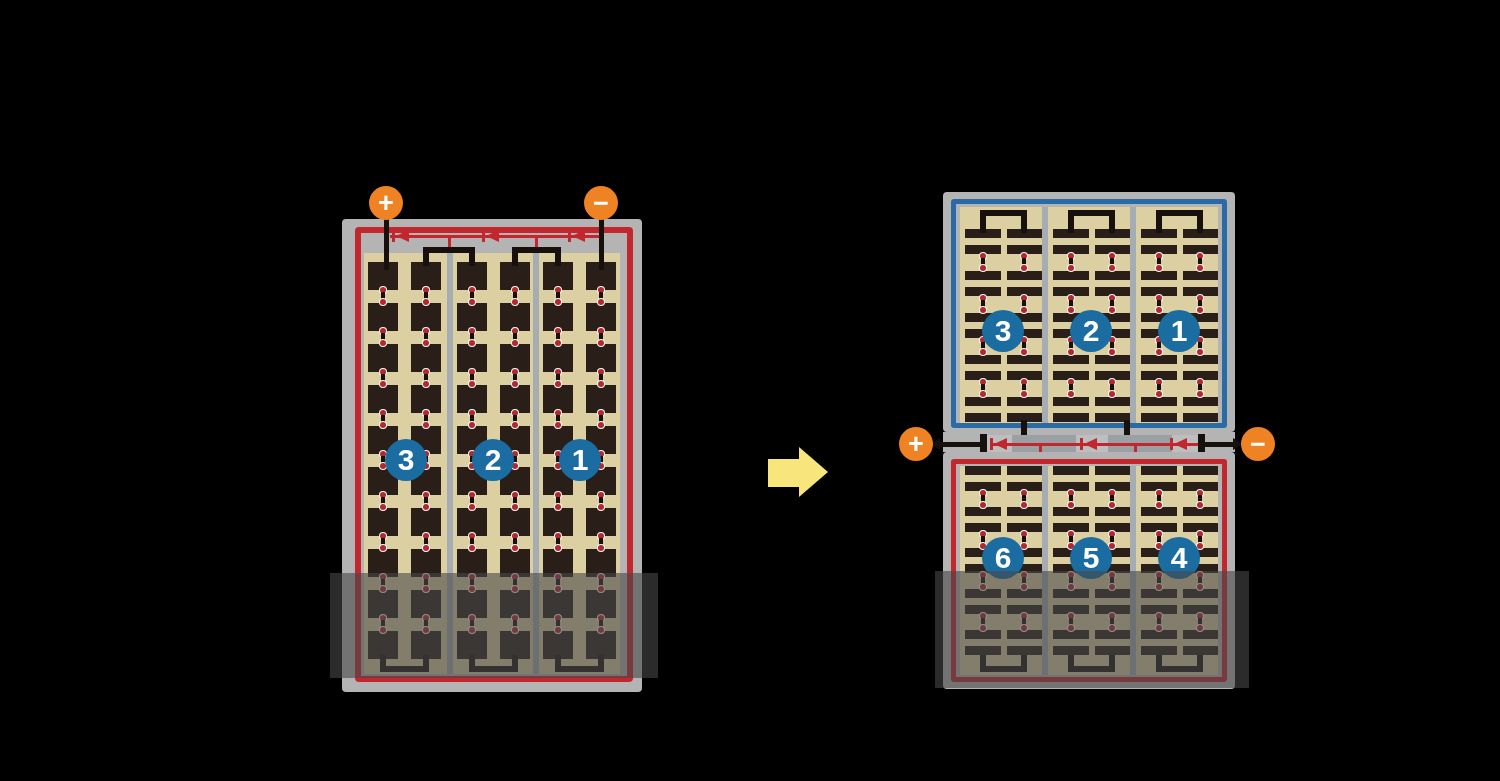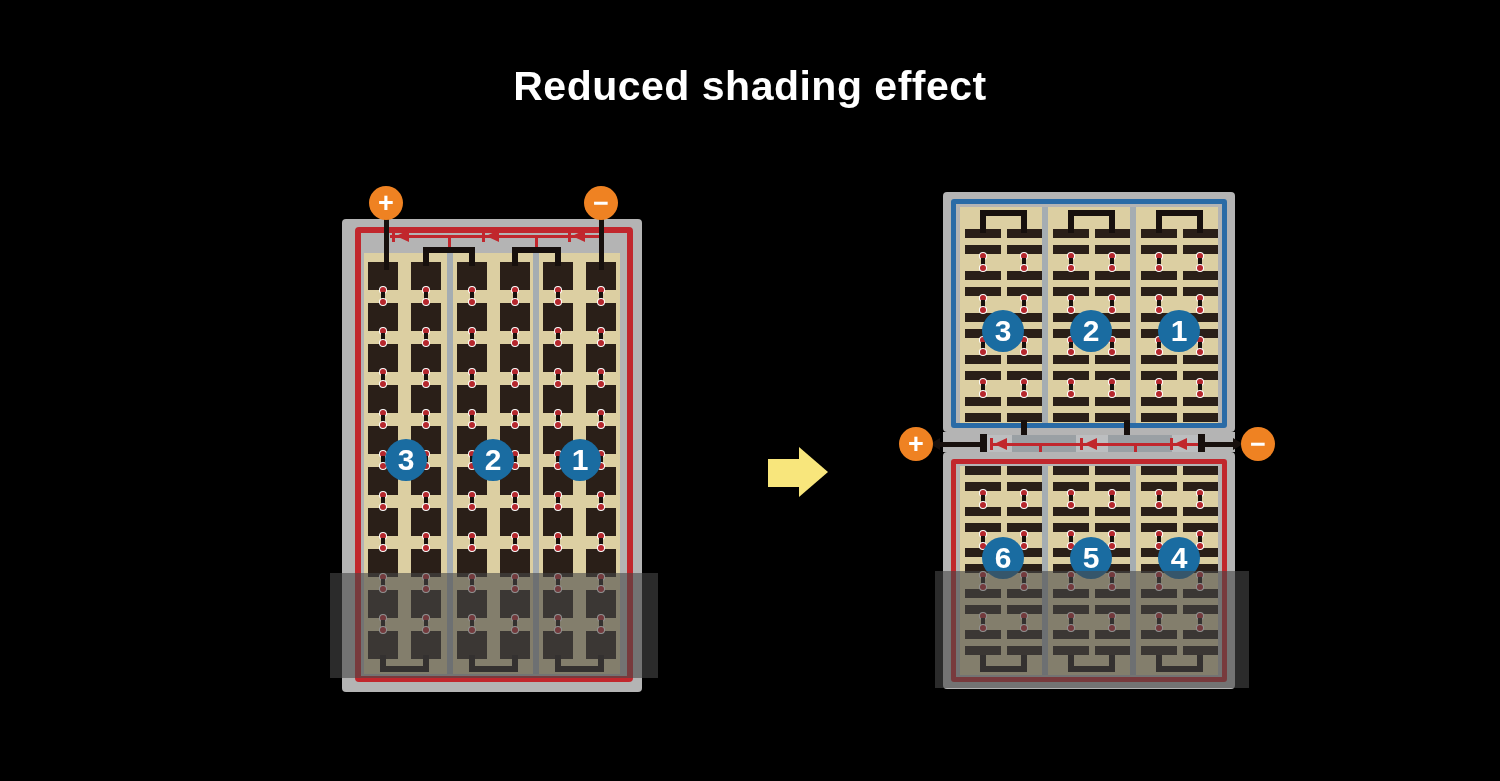--- a/index.html
+++ b/index.html
@@ -5,21 +5,20 @@
   html,body{margin:0;padding:0;background:#000;}
   body{width:1500px;height:781px;overflow:hidden;font-family:"Liberation Sans",sans-serif;}
   #scene{position:relative;width:1500px;height:781px;background:#000;}
   .title{position:absolute;left:0;top:63px;width:100%;text-align:center;color:#ffffff;
          font-size:41px;font-weight:bold;letter-spacing:0.5px;}
 </style>
 </head>
 <body>
 
 <div id="scene">
-  <div class="title">Reduced shading effect</div>
 <div style="position: absolute; left: 342px; top: 219px; width: 300px; height: 473px; background: rgb(180, 180, 180); border-radius: 4px;"></div>
     <div style="position: absolute; left: 364px; top: 253px; width: 256px; height: 421px; background: rgb(220, 207, 162);"></div>
     <div style="position: absolute; left: 447px; top: 253px; width: 6px; height: 421px; background: rgb(165, 173, 178);"></div>
     <div style="position: absolute; left: 533px; top: 253px; width: 6px; height: 421px; background: rgb(165, 173, 178);"></div>
     <div style="position: absolute; left: 368px; top: 262px; width: 30px; height: 28px; background: rgb(42, 31, 24);"></div>
     <div style="position: absolute; left: 411px; top: 262px; width: 30px; height: 28px; background: rgb(42, 31, 24);"></div>
     <div style="position: absolute; left: 457px; top: 262px; width: 30px; height: 28px; background: rgb(42, 31, 24);"></div>
     <div style="position: absolute; left: 500px; top: 262px; width: 30px; height: 28px; background: rgb(42, 31, 24);"></div>
     <div style="position: absolute; left: 543px; top: 262px; width: 30px; height: 28px; background: rgb(42, 31, 24);"></div>
     <div style="position: absolute; left: 586px; top: 262px; width: 30px; height: 28px; background: rgb(42, 31, 24);"></div>

